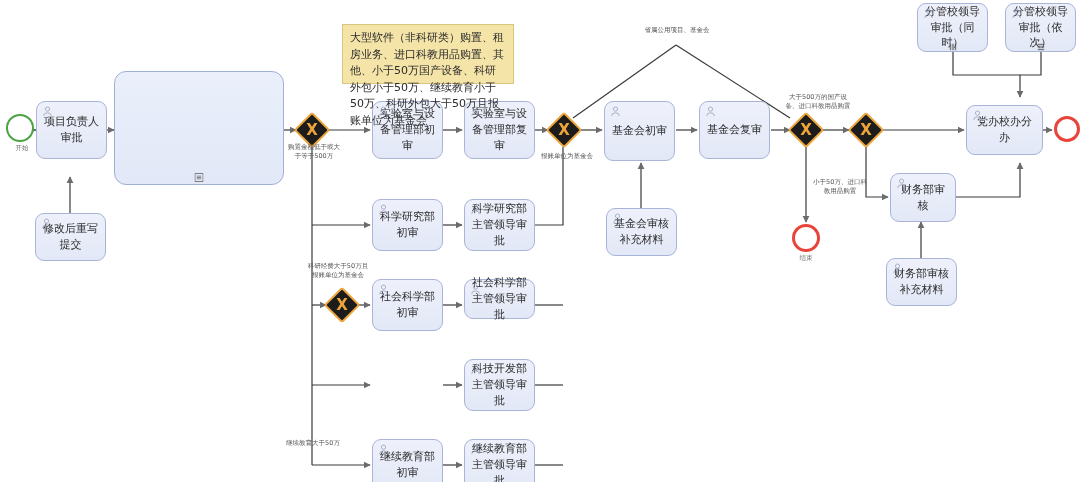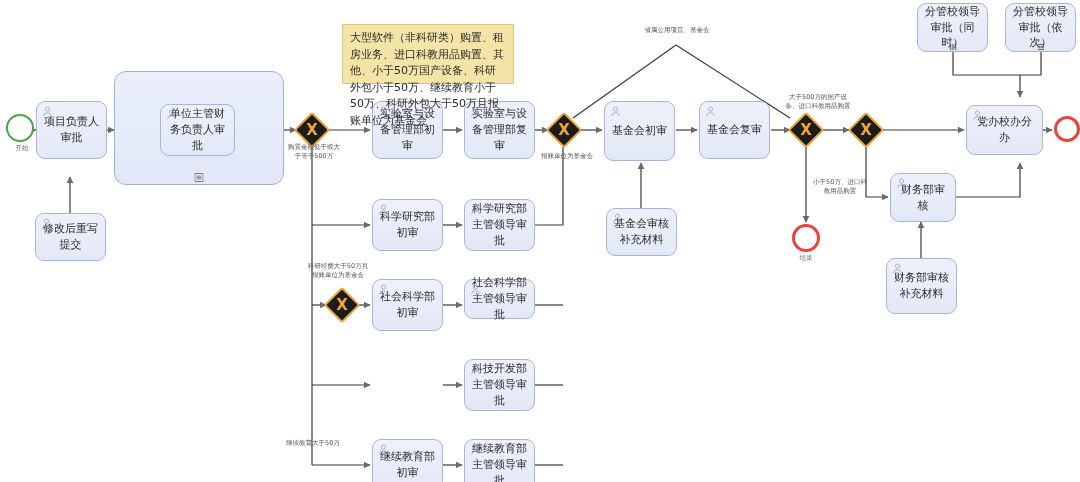--- a/index.html
+++ b/index.html
@@ -142,29 +142,20 @@
   <div class="event end" style="left:1054px;top:116px;width:26px;height:26px;"></div>
 
   <div class="subproc" style="left:114px;top:71px;width:170px;height:114px;">
     <div class="marker">
       <svg viewBox="0 0 10 10">
           <rect x="0.5" y="0.5" width="9" height="9" fill="none" stroke="#555" stroke-width="1"></rect>
           <path d="M2.5,3.5 H7.5 M2.5,5 H7.5 M2.5,6.5 H7.5" stroke="#555" stroke-width="0.9"></path>
         </svg>
     </div>
   </div>
-  <div class="task" style="left:160px;top:104px;width:75px;height:52px;">
-    <span class="usericon">
-      <svg viewBox="0 0 12 12">
-          <circle cx="6" cy="3.4" r="2.3" fill="none" stroke="#7b85a8" stroke-width="1"></circle>
-          <path d="M1.8,11 a4.2,3.6 0 0 1 8.4,0" fill="none" stroke="#7b85a8" stroke-width="1"></path>
-        </svg>
-    </span>
-    <span class="lbl">单位主管财务负责人审批</span>
-  </div>
 
   <div class="task" style="left:36px;top:101px;width:71px;height:58px;">
     <span class="usericon"><svg viewBox="0 0 12 12">
           <circle cx="6" cy="3.4" r="2.3" fill="none" stroke="#7b85a8" stroke-width="1"></circle>
           <path d="M1.8,11 a4.2,3.6 0 0 1 8.4,0" fill="none" stroke="#7b85a8" stroke-width="1"></path>
         </svg></span>
     <span class="lbl">项目负责人审批</span>
   </div>
 
   <div class="task" style="left:35px;top:213px;width:71px;height:48px;">
@@ -291,21 +282,21 @@
     </span>
   </div>
 
   <div class="task" style="left:890px;top:173px;width:66px;height:49px;text-align:center;">
     <span class="usericon"><svg viewBox="0 0 12 12">
           <circle cx="6" cy="3.4" r="2.3" fill="none" stroke="#7b85a8" stroke-width="1"></circle>
           <path d="M1.8,11 a4.2,3.6 0 0 1 8.4,0" fill="none" stroke="#7b85a8" stroke-width="1"></path>
         </svg></span>
     <span class="lbl">财务部审核</span>
   </div>
-  <div class="task" style="left:886px;top:258px;width:71px;height:56px;">
+  <div class="task" style="left:886px;top:258px;width:71px;height:48px;">
     <span class="usericon"><svg viewBox="0 0 12 12">
           <circle cx="6" cy="3.4" r="2.3" fill="none" stroke="#7b85a8" stroke-width="1"></circle>
           <path d="M1.8,11 a4.2,3.6 0 0 1 8.4,0" fill="none" stroke="#7b85a8" stroke-width="1"></path>
         </svg></span>
     <span class="lbl">财务部审核补充材料</span>
   </div>
   <div class="task" style="left:966px;top:105px;width:77px;height:50px;">
     <span class="usericon"><svg viewBox="0 0 12 12">
           <circle cx="6" cy="3.4" r="2.3" fill="none" stroke="#7b85a8" stroke-width="1"></circle>
           <path d="M1.8,11 a4.2,3.6 0 0 1 8.4,0" fill="none" stroke="#7b85a8" stroke-width="1"></path>

